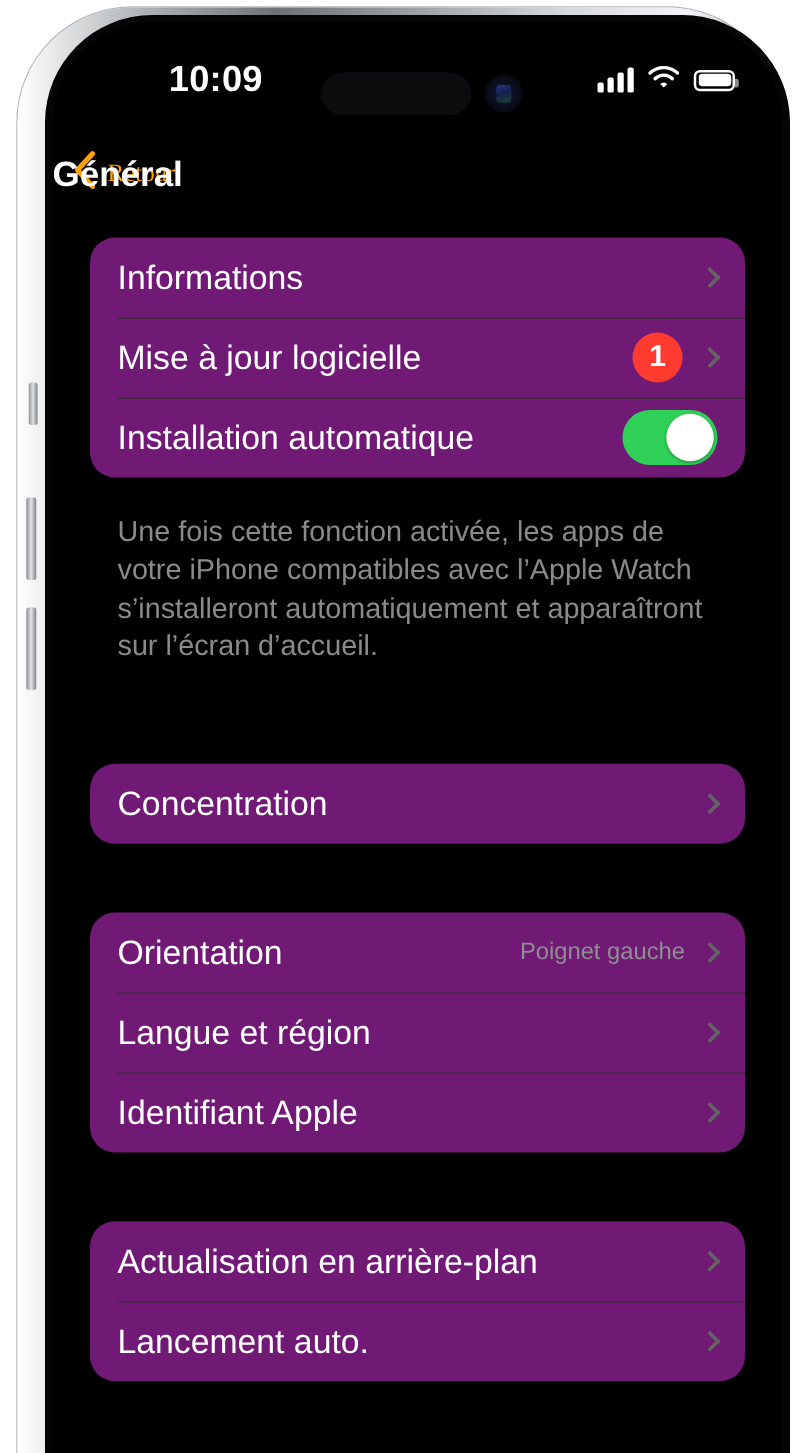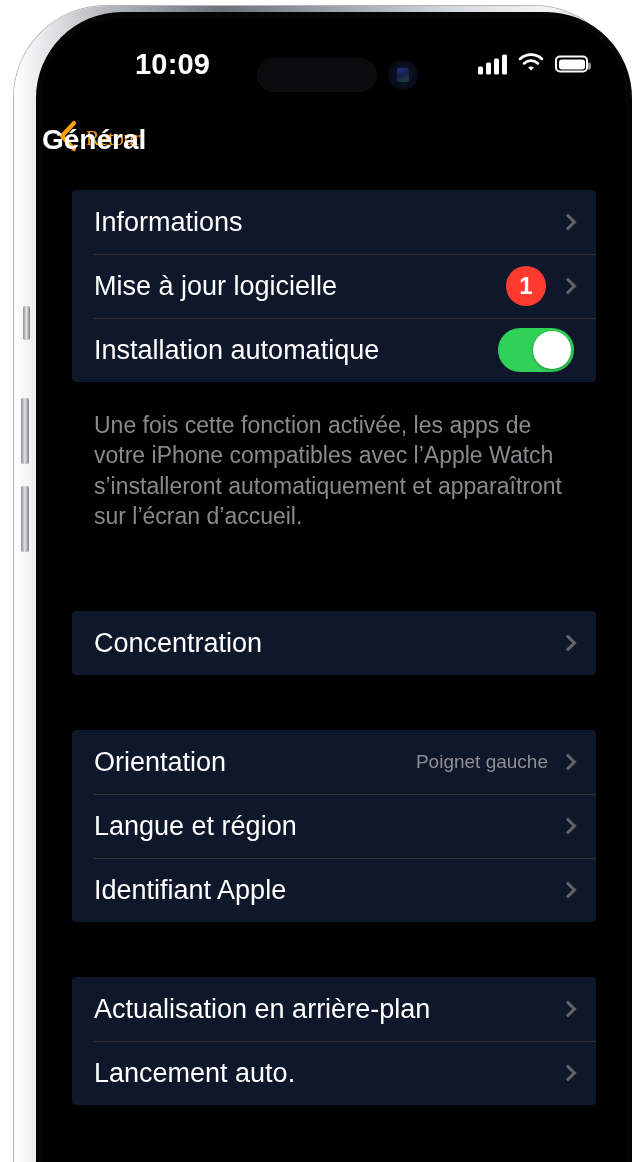--- a/index.html
+++ b/index.html
@@ -121,22 +121,22 @@
     font-size:28px; font-weight:bold;
   }
 
   
   #settings-list{
     position:absolute; left:0; top:172px;
     width:584px; bottom:0;
     padding:0 30px;
   }
   .group{
-    background:#0f172a;
-    border-radius:4px;
+    background:#701a75;
+    border-radius:20px;
     overflow:hidden;
     margin-bottom:55px;
   }
   .group.tight{ margin-bottom:14px; }
   .row{
     position:relative;
     display:flex; align-items:center;
     height:64px;
     padding:0 22px;
     cursor:pointer;

